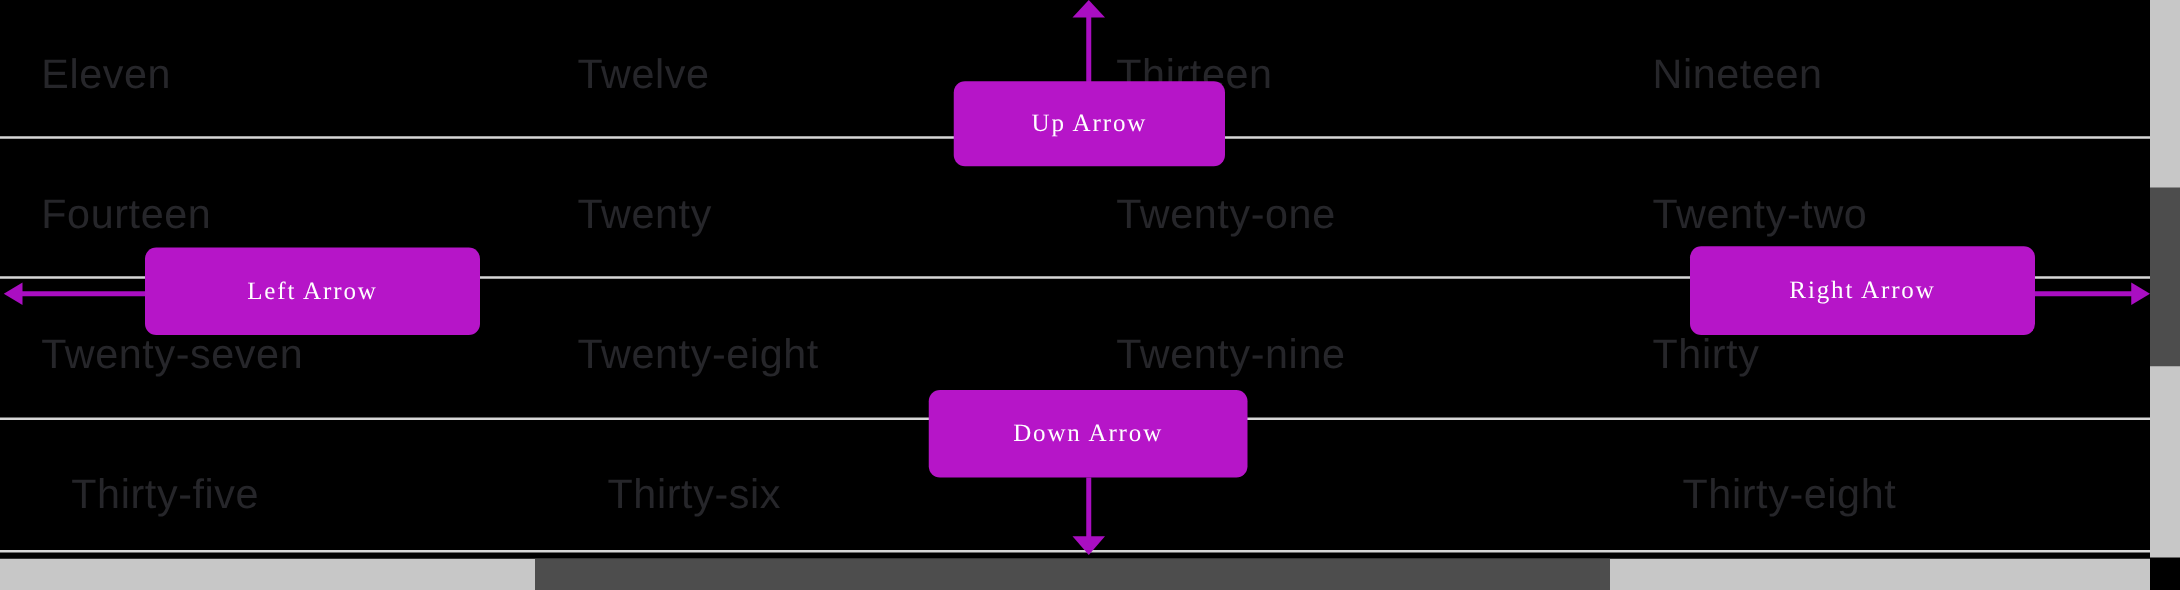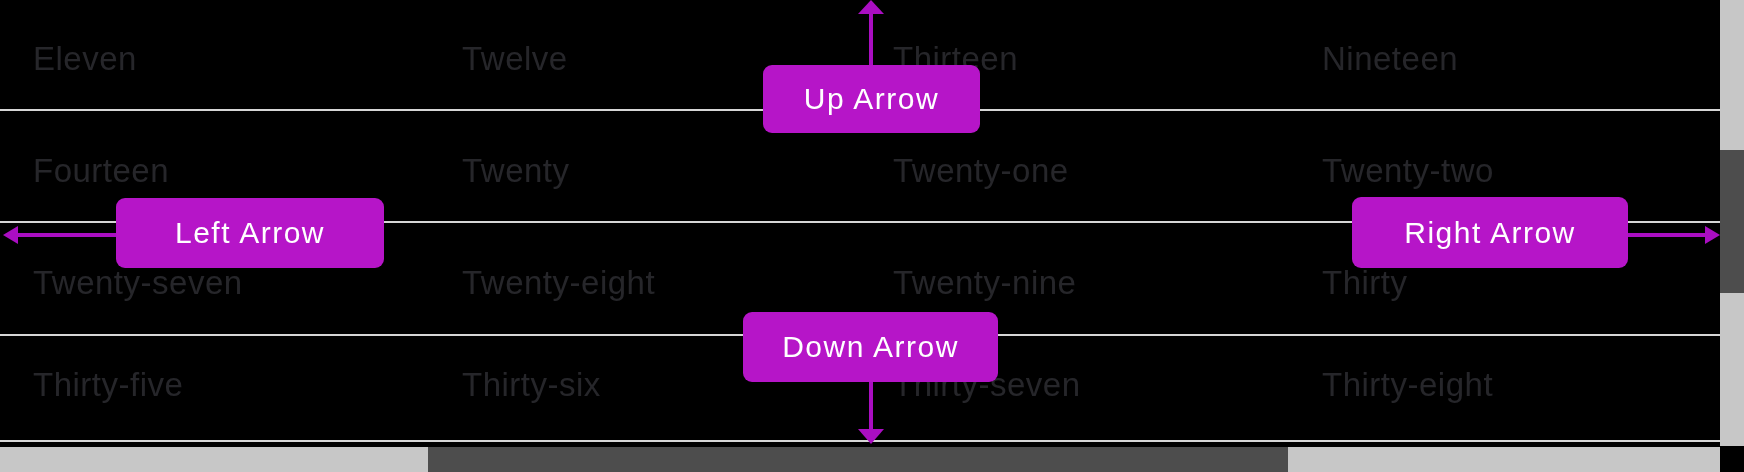--- a/index.html
+++ b/index.html
@@ -30,21 +30,21 @@
     letter-spacing: 0.5px;
     white-space: nowrap;
   }
   .c0 { left: 33px; }
   .c1 { left: 462px; }
   .c2 { left: 893px; }
   .c3 { left: 1322px; }
   .r0 { top: 42px; }
   .r1 { top: 154px; }
   .r2 { top: 266px; }
-  .r3 { top: 368px; }
+  .r3 { top: 378px; margin-left: 24px; }
 
   
   .divider {
     position: absolute;
     left: 0; width: 1720px; height: 2px;
     background: var(--divider);
   }
   .d0 { top: 109px; }
   .d1 { top: 221px; }
   .d2 { top: 334px; }
@@ -52,22 +52,22 @@
 
   
   .overlay-btn {
     position: absolute;
     background: var(--accent);
     border-radius: 9px;
     display: flex;
     align-items: center;
     justify-content: center;
     color: var(--button-text);
-    font-family: Liberation Sans, sans-serif;
-    font-size: 30px;
+    font-family: Liberation Serif, serif;
+    font-size: 20px;
     letter-spacing: 1.5px;
     white-space: nowrap;
   }
   .btn-up    { left: 763px;  top: 65px;  width: 217px; height: 68px; }
   .btn-left  { left: 116px;  top: 198px; width: 268px; height: 70px; }
   .btn-right { left: 1352px; top: 197px; width: 276px; height: 71px; }
   .btn-down  { left: 743px;  top: 312px; width: 255px; height: 70px; }
 
   
   .shaft { position: absolute; background: var(--arrow); }
@@ -148,21 +148,20 @@
   <span class="cell r1 c2">Twenty-one</span>
   <span class="cell r1 c3">Twenty-two</span>
 
   <span class="cell r2 c0">Twenty-seven</span>
   <span class="cell r2 c1">Twenty-eight</span>
   <span class="cell r2 c2">Twenty-nine</span>
   <span class="cell r2 c3">Thirty</span>
 
   <span class="cell r3 c0">Thirty-five</span>
   <span class="cell r3 c1">Thirty-six</span>
-  <span class="cell r3 c2">Thirty-seven</span>
   <span class="cell r3 c3">Thirty-eight</span>
 
   <div class="divider d0"></div>
   <div class="divider d1"></div>
   <div class="divider d2"></div>
   <div class="divider d3"></div>
 
   <div class="shaft shaft-up"></div>
   <div class="head head-up"></div>
   <div class="shaft shaft-down"></div>

